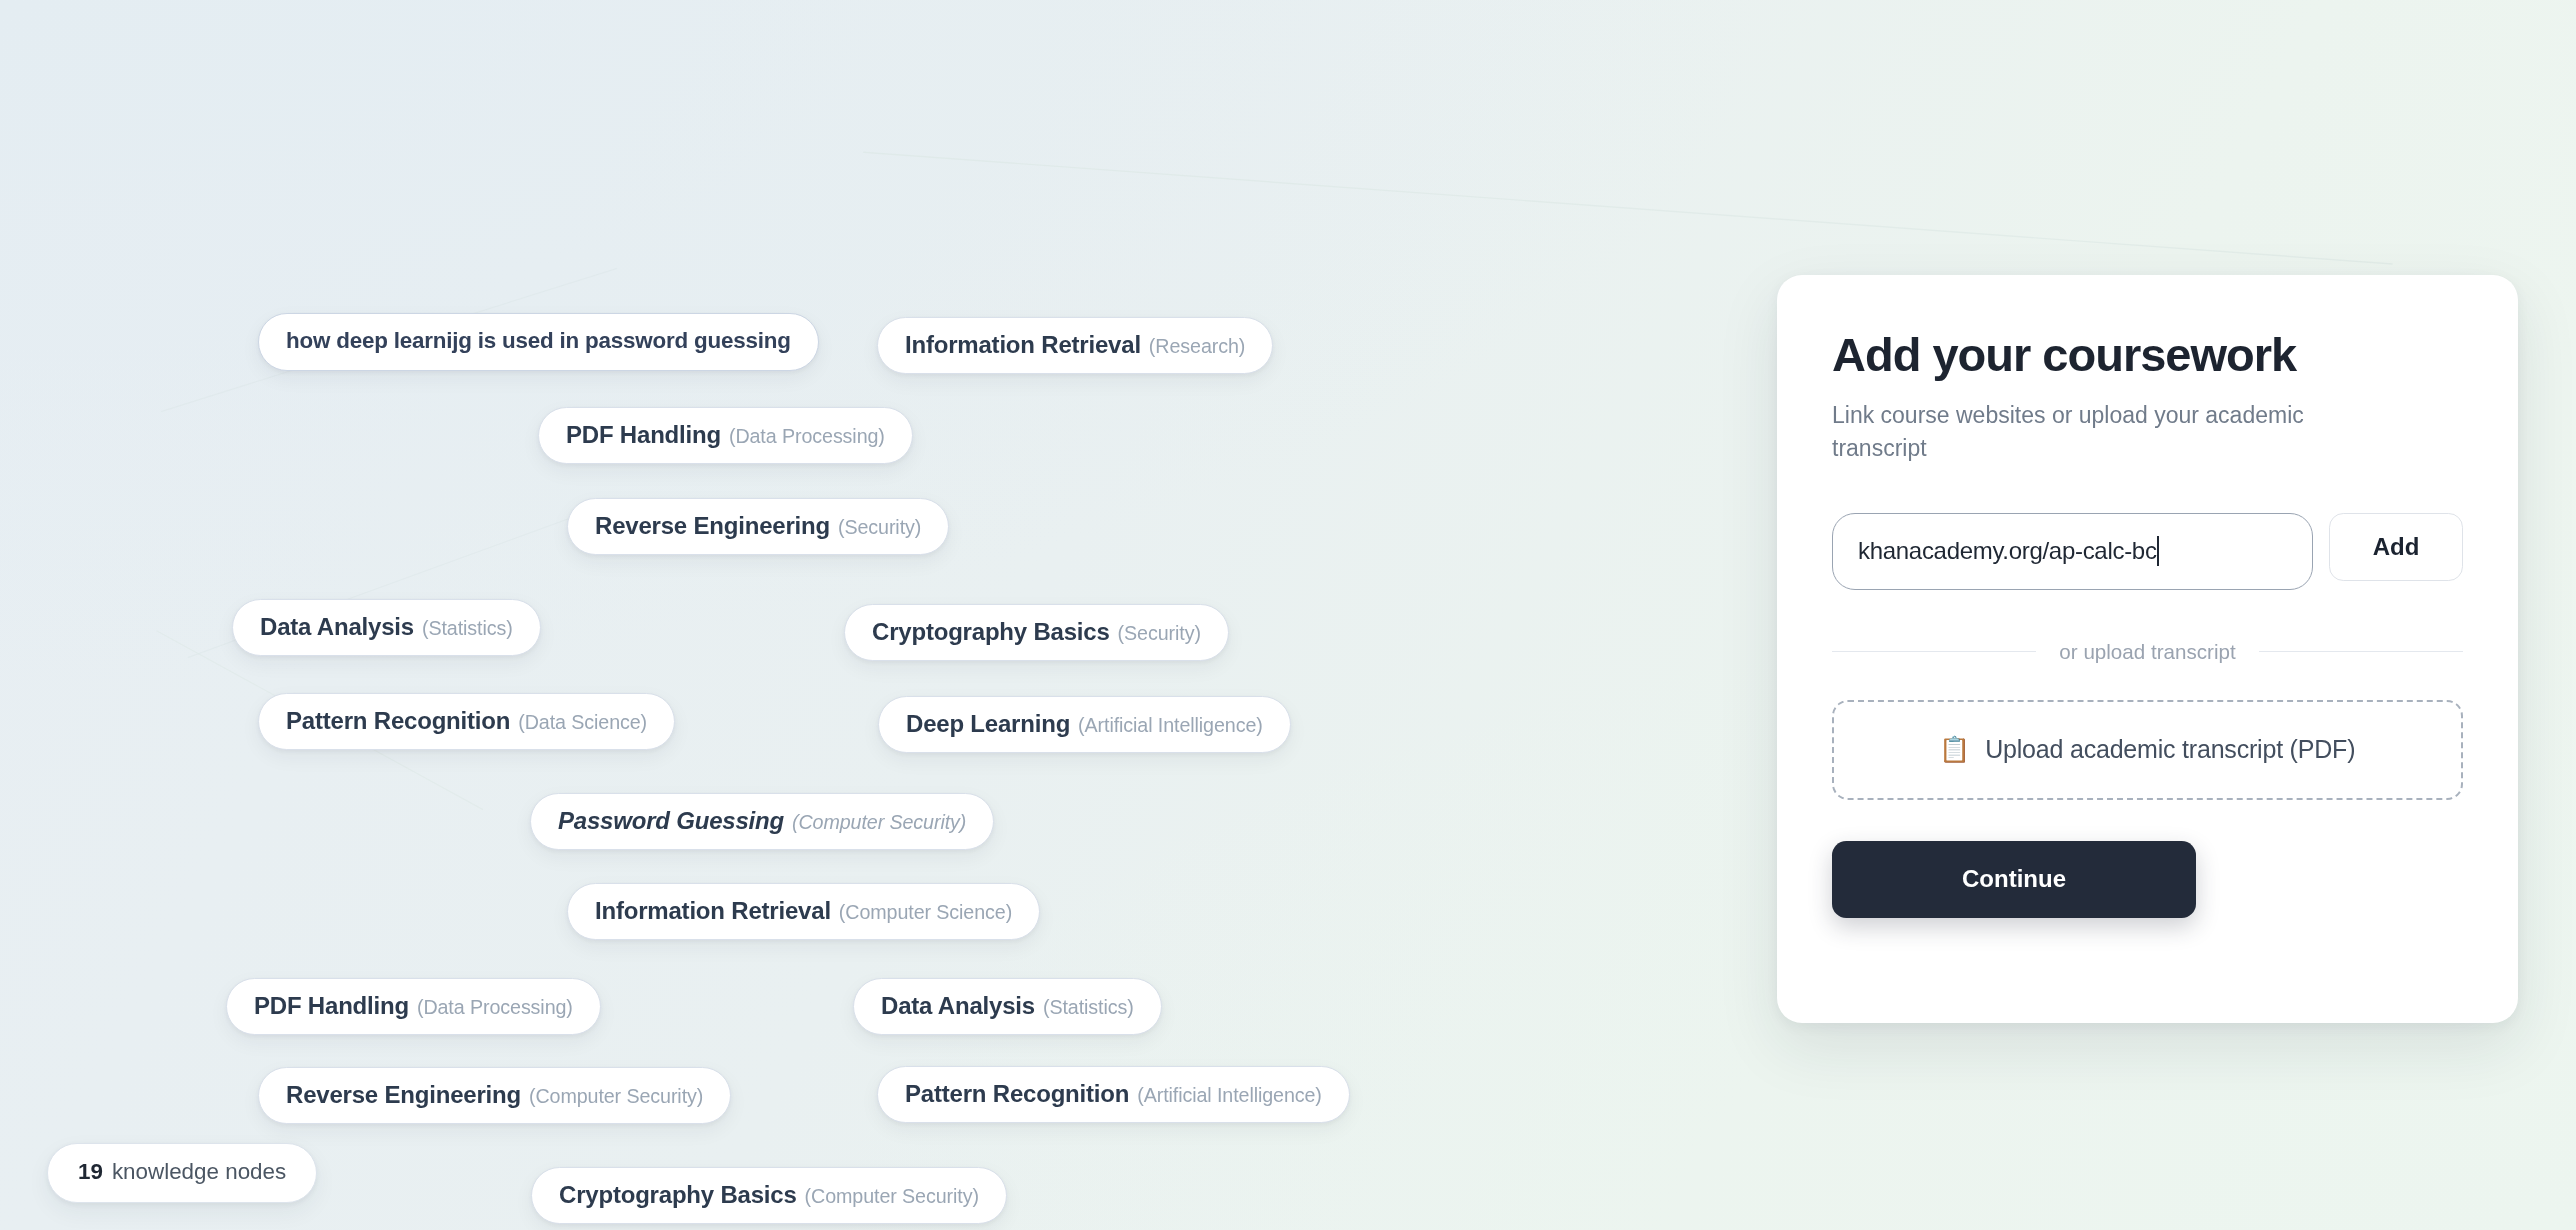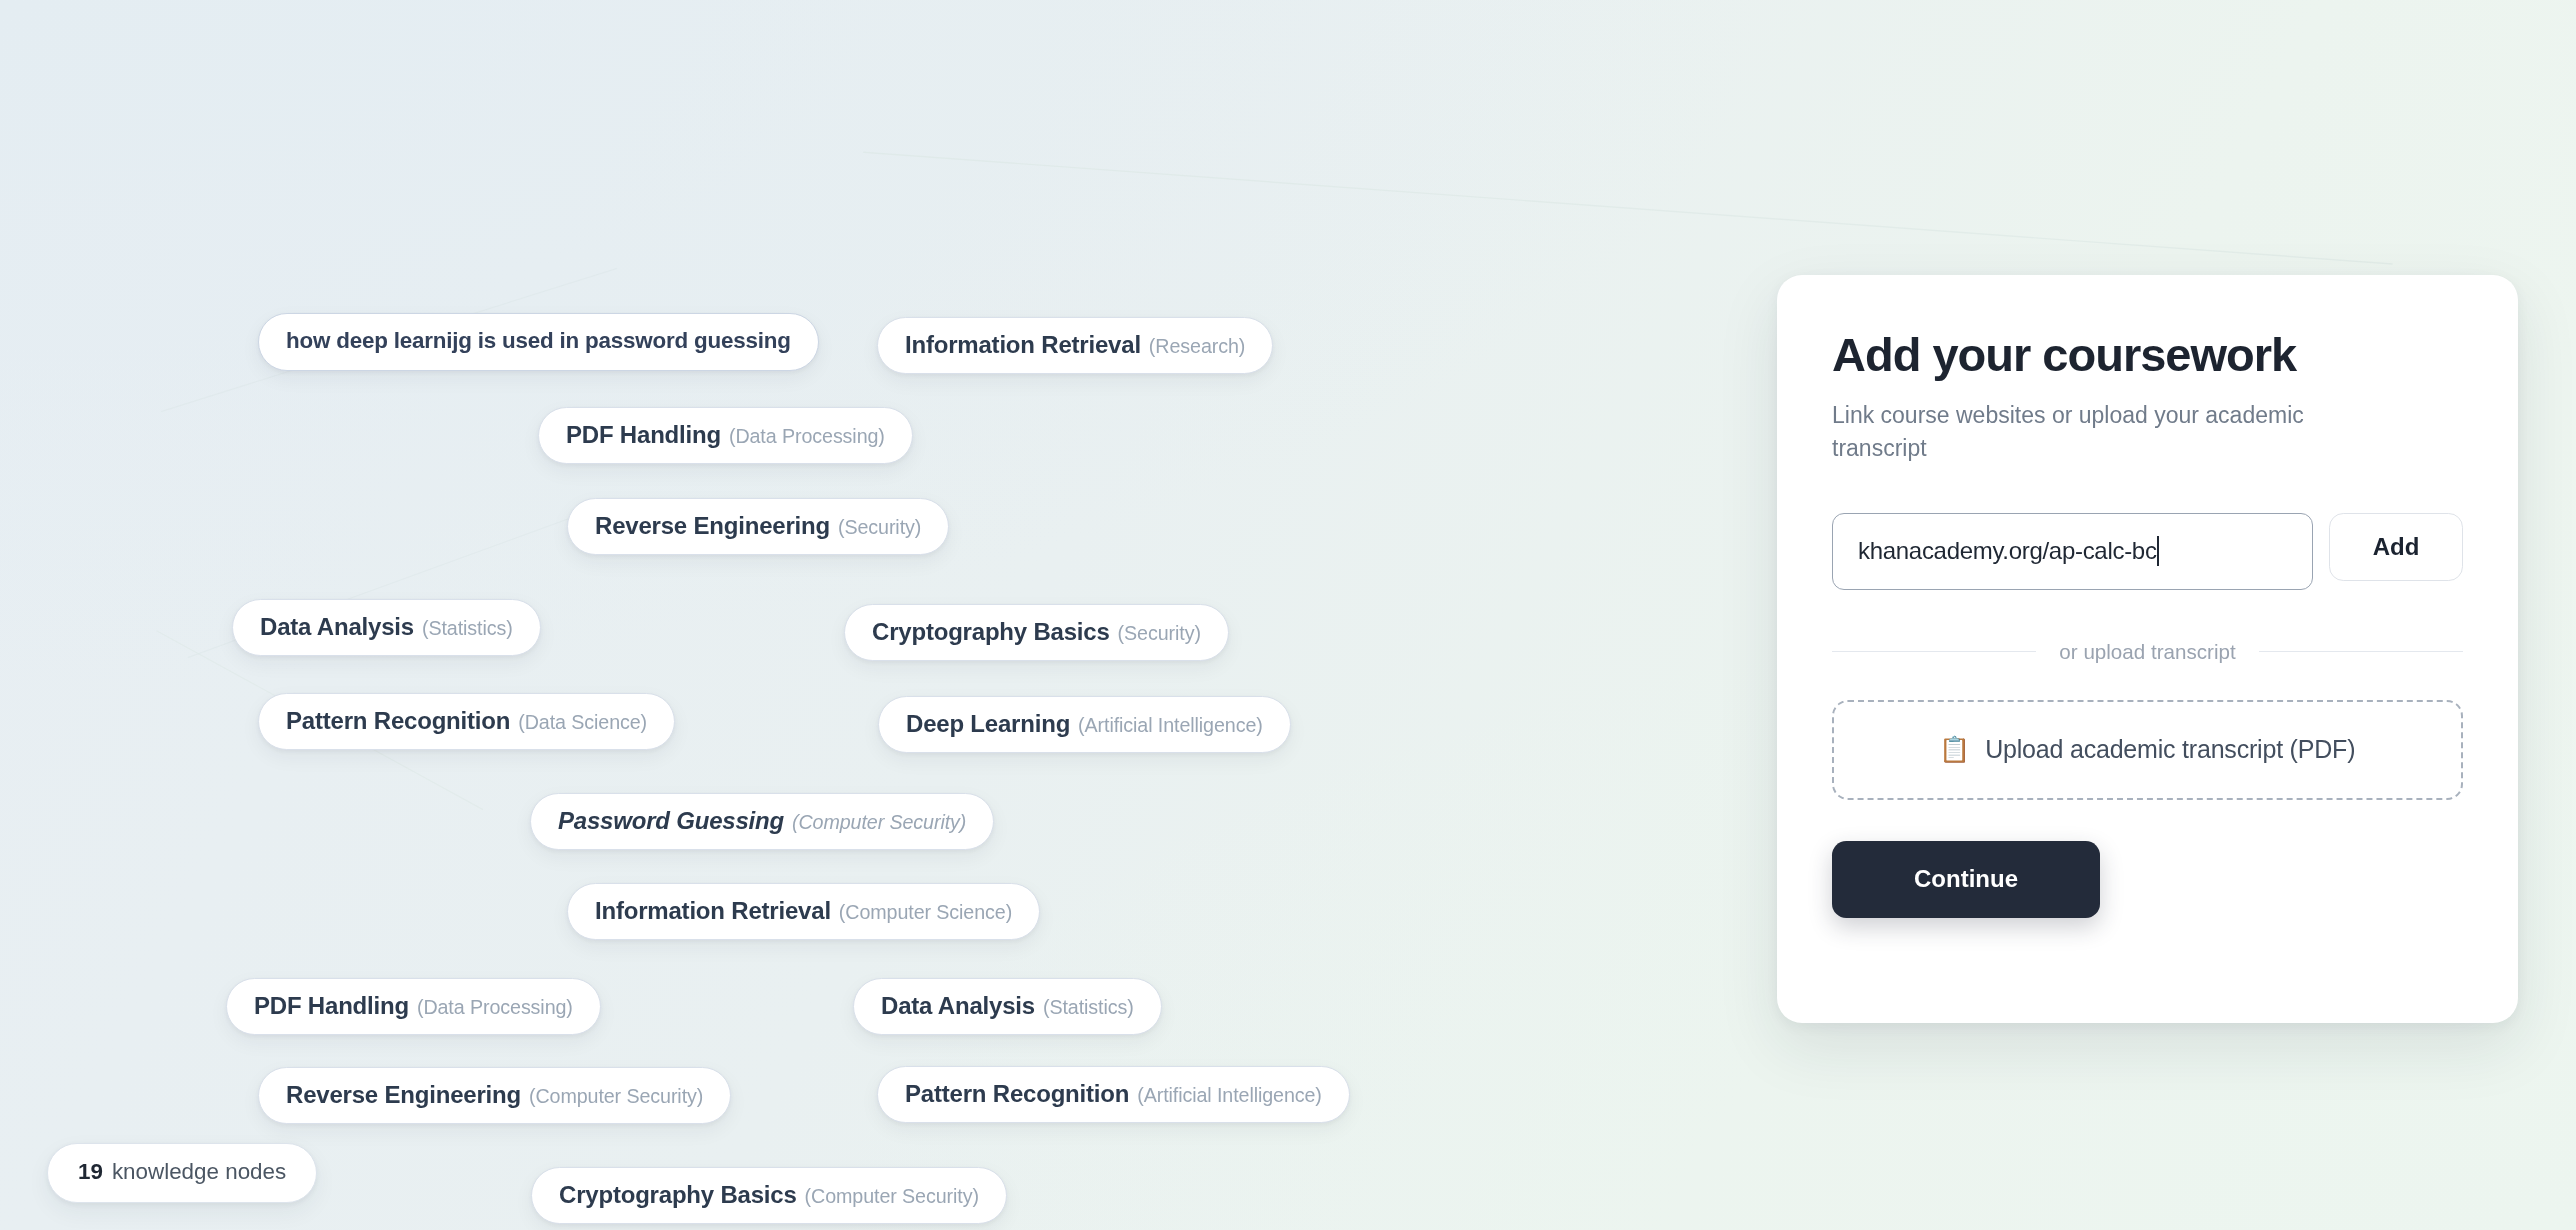--- a/index.html
+++ b/index.html
@@ -100,21 +100,21 @@
   #url-row {
     display: flex;
     align-items: stretch;
     gap: 16px;
     margin-top: 47px;
   }
   #url-input {
     flex: 1 1 auto;
     height: 77px;
     border: 1.4px solid #9aa4b2;
-    border-radius: 12px;
+    border-radius: 23px;
     background: #fff;
     display: flex;
     align-items: center;
     padding: 0 25px;
     position: relative;
   }
   #url-input-value {
     font-size: 24px;
     font-weight: 400;
     color: #1f2733;
@@ -177,21 +177,21 @@
     border: 1.3px solid #e1e5eb;
     border-radius: 14.3px;
     background: #fff;
     font-size: 24px;
     font-weight: 700;
     color: #151b26;
     cursor: pointer;
     font-family: inherit;
   }
   #continue-button {
-    width: 268px; height: 77px;
+    width: 364px; height: 77px;
     border: none;
     border-radius: 14.3px;
     background: #232b3a;
     font-size: 24px;
     font-weight: 700;
     color: #ffffff;
     cursor: pointer;
     font-family: inherit;
     box-shadow: 0 9px 23px rgba(35,43,58,.22);
   }

